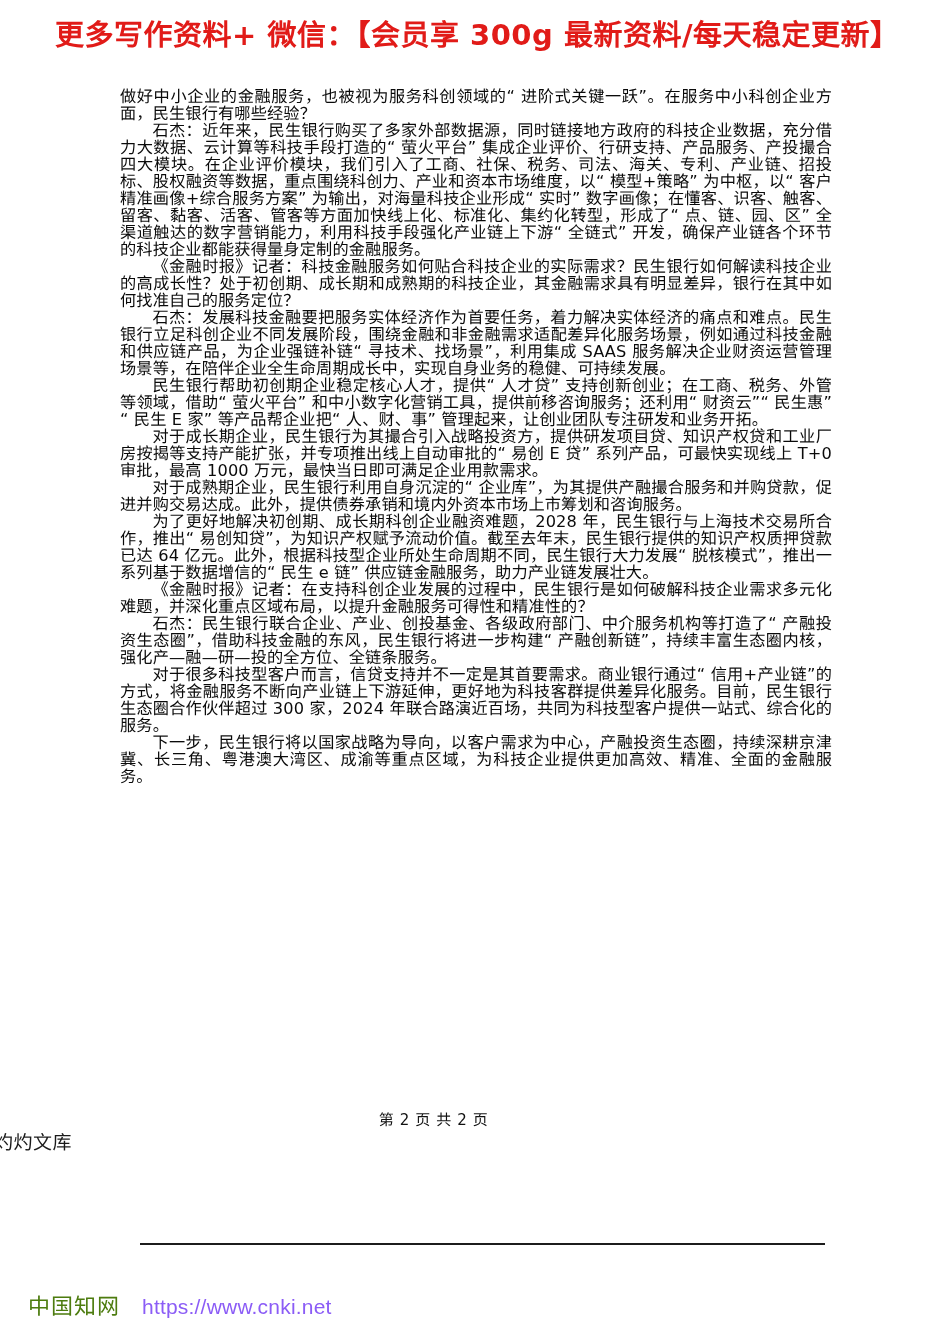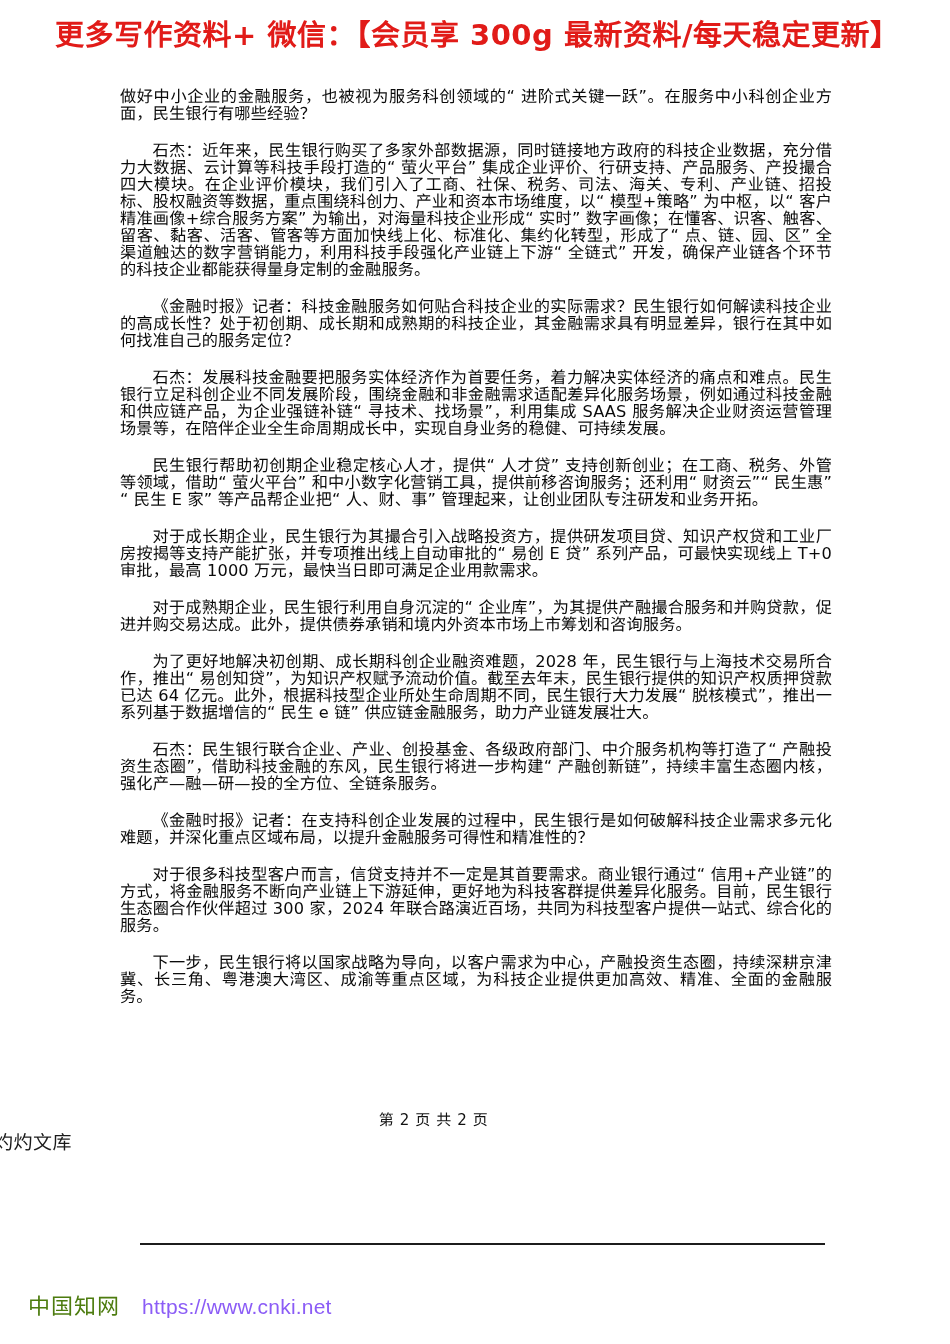--- a/index.html
+++ b/index.html
@@ -42,21 +42,20 @@
     font-size: 16.2px;
     line-height: 17px;
     color: #0a0a0a;
     text-align: justify;
     text-justify: inter-character;
     letter-spacing: 0.15px;
     font-family: "DejaVu Sans", "Liberation Sans", sans-serif;
   }
   .para.indent {
     text-indent: 2em;
-    margin-top: 20px;
   }
 
   
   .page-number {
     position: absolute;
     left: 0;
     right: 0;
     top: 1108px;
     text-align: center;
     padding-right: 83px;
@@ -115,22 +114,22 @@
 
 <div class="doc-body">
   <p class="para">做好中小企业的金融服务，也被视为服务科创领域的“ 进阶式关键一跃”。在服务中小科创企业方面，民生银行有哪些经验？</p>
   <p class="para indent">石杰：近年来，民生银行购买了多家外部数据源，同时链接地方政府的科技企业数据，充分借力大数据、云计算等科技手段打造的“ 萤火平台” 集成企业评价、行研支持、产品服务、产投撮合四大模块。在企业评价模块，我们引入了工商、社保、税务、司法、海关、专利、产业链、招投标、股权融资等数据，重点围绕科创力、产业和资本市场维度，以“ 模型+策略” 为中枢，以“ 客户精准画像+综合服务方案” 为输出，对海量科技企业形成“ 实时” 数字画像；在懂客、识客、触客、留客、黏客、活客、管客等方面加快线上化、标准化、集约化转型，形成了“ 点、链、园、区” 全渠道触达的数字营销能力，利用科技手段强化产业链上下游“ 全链式” 开发，确保产业链各个环节的科技企业都能获得量身定制的金融服务。</p>
   <p class="para indent">《金融时报》记者：科技金融服务如何贴合科技企业的实际需求？民生银行如何解读科技企业的高成长性？处于初创期、成长期和成熟期的科技企业，其金融需求具有明显差异，银行在其中如何找准自己的服务定位？</p>
   <p class="para indent">石杰：发展科技金融要把服务实体经济作为首要任务，着力解决实体经济的痛点和难点。民生银行立足科创企业不同发展阶段，围绕金融和非金融需求适配差异化服务场景，例如通过科技金融和供应链产品，为企业强链补链“ 寻技术、找场景”，利用集成 SAAS 服务解决企业财资运营管理场景等，在陪伴企业全生命周期成长中，实现自身业务的稳健、可持续发展。</p>
   <p class="para indent">民生银行帮助初创期企业稳定核心人才，提供“ 人才贷” 支持创新创业；在工商、税务、外管等领域，借助“ 萤火平台” 和中小数字化营销工具，提供前移咨询服务；还利用“ 财资云”“ 民生惠”“ 民生 E 家” 等产品帮企业把“ 人、财、事” 管理起来，让创业团队专注研发和业务开拓。</p>
   <p class="para indent">对于成长期企业，民生银行为其撮合引入战略投资方，提供研发项目贷、知识产权贷和工业厂房按揭等支持产能扩张，并专项推出线上自动审批的“ 易创 E 贷” 系列产品，可最快实现线上 T+0 审批，最高 1000 万元，最快当日即可满足企业用款需求。</p>
   <p class="para indent">对于成熟期企业，民生银行利用自身沉淀的“ 企业库”，为其提供产融撮合服务和并购贷款，促进并购交易达成。此外，提供债券承销和境内外资本市场上市筹划和咨询服务。</p>
   <p class="para indent">为了更好地解决初创期、成长期科创企业融资难题，2028 年，民生银行与上海技术交易所合作，推出“ 易创知贷”，为知识产权赋予流动价值。截至去年末，民生银行提供的知识产权质押贷款已达 64 亿元。此外，根据科技型企业所处生命周期不同，民生银行大力发展“ 脱核模式”，推出一系列基于数据增信的“ 民生 e 链” 供应链金融服务，助力产业链发展壮大。</p>
+  <p class="para indent">《金融时报》记者：在支持科创企业发展的过程中，民生银行是如何破解科技企业需求多元化难题，并深化重点区域布局，以提升金融服务可得性和精准性的？</p>
   <p class="para indent">石杰：民生银行联合企业、产业、创投基金、各级政府部门、中介服务机构等打造了“ 产融投资生态圈”，借助科技金融的东风，民生银行将进一步构建“ 产融创新链”，持续丰富生态圈内核，强化产—融—研—投的全方位、全链条服务。</p>
-  <p class="para indent">《金融时报》记者：在支持科创企业发展的过程中，民生银行是如何破解科技企业需求多元化难题，并深化重点区域布局，以提升金融服务可得性和精准性的？</p>
   <p class="para indent">对于很多科技型客户而言，信贷支持并不一定是其首要需求。商业银行通过“ 信用+产业链”的方式，将金融服务不断向产业链上下游延伸，更好地为科技客群提供差异化服务。目前，民生银行生态圈合作伙伴超过 300 家，2024 年联合路演近百场，共同为科技型客户提供一站式、综合化的服务。</p>
   <p class="para indent">下一步，民生银行将以国家战略为导向，以客户需求为中心，产融投资生态圈，持续深耕京津冀、长三角、粤港澳大湾区、成渝等重点区域，为科技企业提供更加高效、精准、全面的金融服务。</p>
 </div>
 
 <div class="page-number">第 2 页 共 2 页</div>
 
 <div class="library-watermark">灼灼文库</div>
 
 <div class="footer-rule"></div>
 

